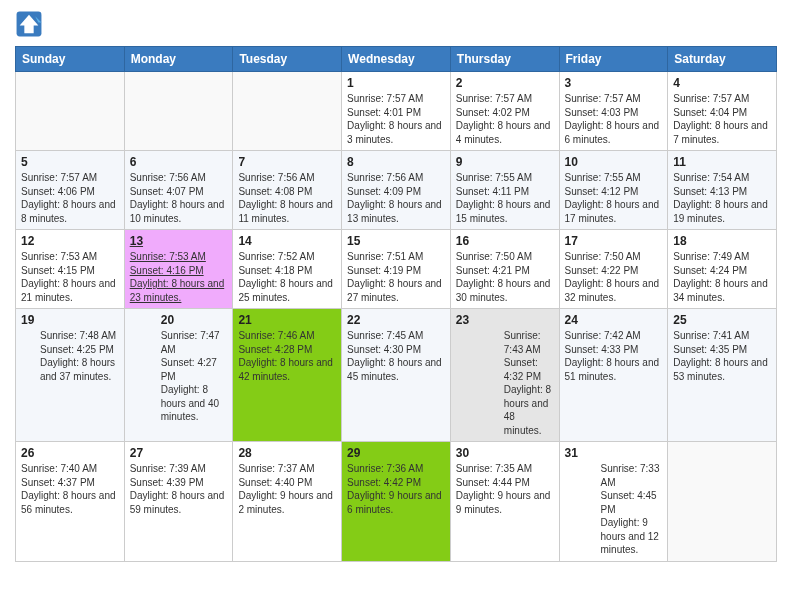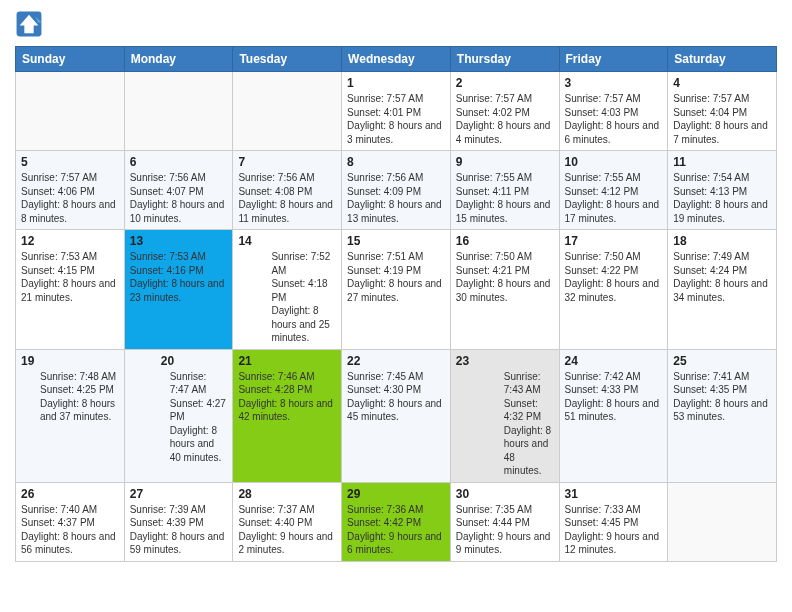--- a/index.html
+++ b/index.html
@@ -199,29 +199,29 @@
 Daylight: 8 hours and 19 minutes.</div>
         </td>
       </tr>
       <tr>
         <td style="background: rgb(255, 255, 255);">
           <span class="day-num">12</span>
           <div class="day-info" style="white-space: pre-line;">Sunrise: 7:53 AM
 Sunset: 4:15 PM
 Daylight: 8 hours and 21 minutes.</div>
         </td>
-        <td style="background: #0ea5e9;">
+        <td style="background: #f0abfc; text-decoration: underline;">
           <span class="day-num">13</span>
           <div class="day-info" style="white-space: pre-line;">Sunrise: 7:53 AM
 Sunset: 4:16 PM
 Daylight: 8 hours and 23 minutes.</div>
         </td>
         <td style="background: rgb(255, 255, 255);">
           <span class="day-num">14</span>
-          <div class="day-info" style="white-space: pre-line; margin-left: 33px;">Sunrise: 7:52 AM
+          <div class="day-info" style="white-space: pre-line;">Sunrise: 7:52 AM
 Sunset: 4:18 PM
 Daylight: 8 hours and 25 minutes.</div>
         </td>
         <td style="background: rgb(255, 255, 255);">
           <span class="day-num">15</span>
           <div class="day-info" style="white-space: pre-line;">Sunrise: 7:51 AM
 Sunset: 4:19 PM
 Daylight: 8 hours and 27 minutes.</div>
         </td>
         <td style="background: rgb(255, 255, 255);">
@@ -245,21 +245,21 @@
       </tr>
       <tr>
         <td style="background: rgb(244, 247, 251);">
           <span class="day-num">19</span>
           <div class="day-info" style="white-space: pre-line; margin-left: 19px;">Sunrise: 7:48 AM
 Sunset: 4:25 PM
 Daylight: 8 hours and 37 minutes.</div>
         </td>
         <td style="background: rgb(244, 247, 251); padding-left: 36px;">
           <span class="day-num">20</span>
-          <div class="day-info" style="white-space: pre-line; margin-left: 9px;">Sunrise: 7:47 AM
+          <div class="day-info" style="white-space: pre-line;">Sunrise: 7:47 AM
 Sunset: 4:27 PM
 Daylight: 8 hours and 40 minutes.</div>
         </td>
         <td style="background: #84cc16;">
           <span class="day-num">21</span>
           <div class="day-info" style="white-space: pre-line;">Sunrise: 7:46 AM
 Sunset: 4:28 PM
 Daylight: 8 hours and 42 minutes.</div>
         </td>
         <td style="background: rgb(244, 247, 251);">
@@ -313,20 +313,20 @@
 Daylight: 9 hours and 6 minutes.</div>
         </td>
         <td style="background: rgb(255, 255, 255);">
           <span class="day-num">30</span>
           <div class="day-info" style="white-space: pre-line;">Sunrise: 7:35 AM
 Sunset: 4:44 PM
 Daylight: 9 hours and 9 minutes.</div>
         </td>
         <td style="background: rgb(255, 255, 255);">
           <span class="day-num">31</span>
-          <div class="day-info" style="white-space: pre-line;">Sunrise: 7:33 AM
+          <div class="day-info" style="white-space: pre-line; margin-left: 36px;">Sunrise: 7:33 AM
 Sunset: 4:45 PM
 Daylight: 9 hours and 12 minutes.</div>
         </td>
         <td class="empty-cell"></td>
       </tr>
     </tbody>
 </table>
 
 </body></html>

